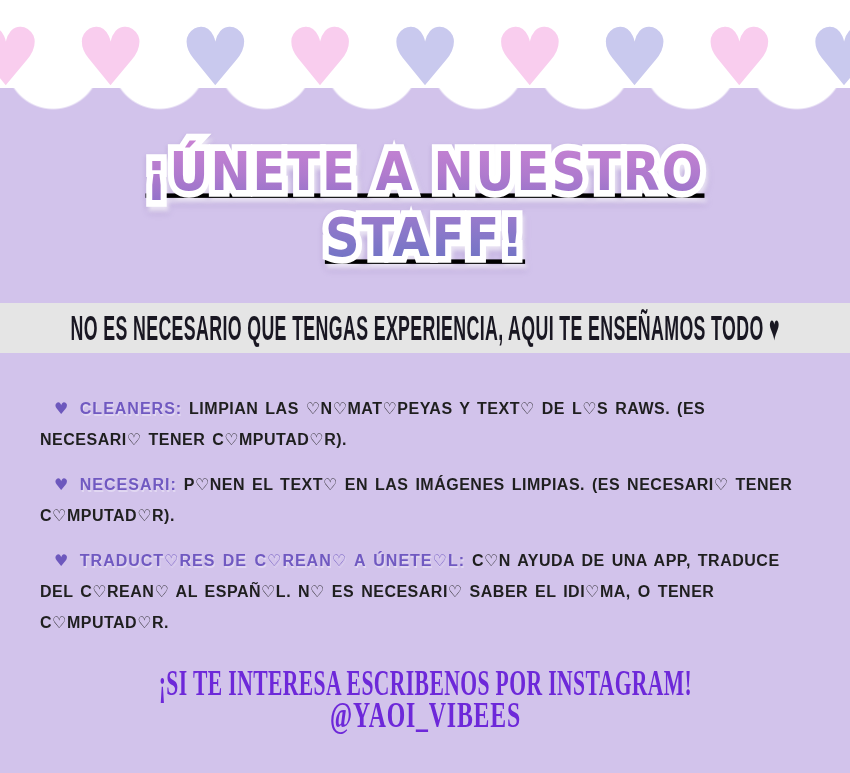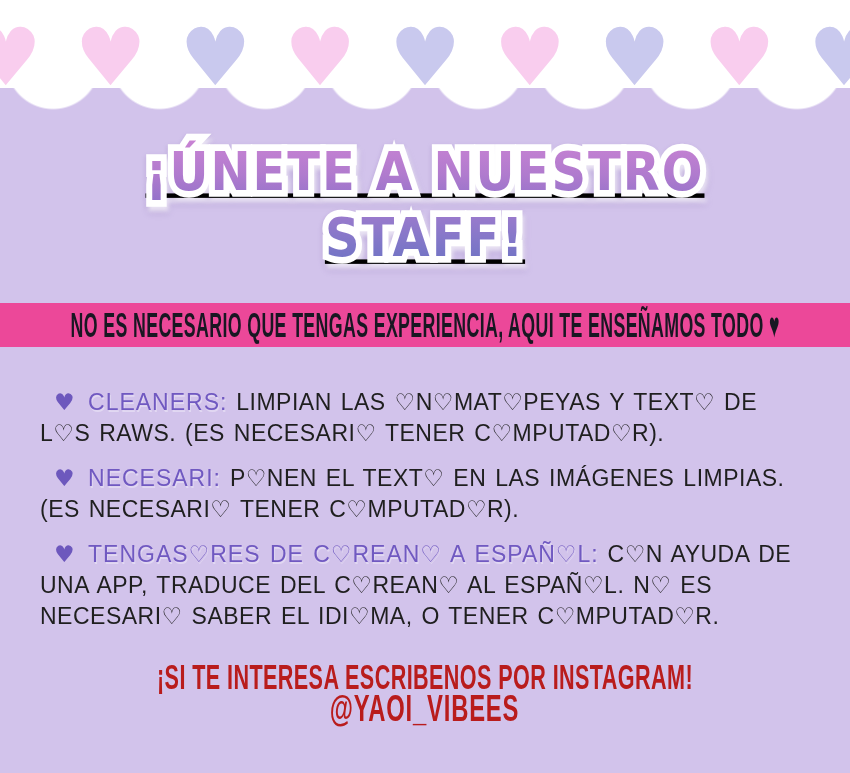--- a/index.html
+++ b/index.html
@@ -61,63 +61,64 @@
     display:flex;align-items:center;
     -webkit-background-clip:text;background-clip:text;
     color:transparent;
   }
   .fill1{background-image:linear-gradient(180deg,#cd84d4 0%,#b07bce 55%,#8d70c9 100%);}
   .fill2{background-image:linear-gradient(180deg,#a87ccf 0%,#8678c9 50%,#6571c2 100%);}
 
   
   .subtitle-band{
     margin-top:33px;
-    height:44px;
-    background:#ec4899;
+    height:50px;
+    background:#e5e5e5;
     display:flex;align-items:center;justify-content:center;
   }
   .subtitle-text{
     white-space:nowrap;
     font-weight:bold;
     font-size:24px;letter-spacing:0.5px;
     color:#191722;
     transform:scale(0.74,1.45);
   }
 
   
   .roles{
     margin-top:40px;
     padding:0 40px;
     color:#1f1f1f;
   }
   .role{
     margin:0 0 14px 0;
-    font-weight:normal;
-    font-size:23px;line-height:31px;
+    font-weight:bold;
+    font-size:16px;line-height:31px;
     letter-spacing:0.5px;word-spacing:2px;
     text-indent:14px;
   }
   .role .bullet{
     color:#6d58bd;
     font-family:"DejaVu Sans",sans-serif;
     margin-right:4px;
   }
   .role .role-label{
     color:#7059c1;
     letter-spacing:1px;
     text-shadow:1px 2px 0 rgba(255,255,255,0.35);
   }
   .role .role-desc{color:#1f1f1f;}
 
   
   .footer{
     margin-top:30px;
     display:flex;flex-direction:column;align-items:center;
-    color:#b91c1c;
+    color:#6d28d9;
     font-weight:bold;
+    font-family:Liberation Serif, serif;
   }
   .footer-line1{
     height:30px;display:flex;align-items:center;
     white-space:nowrap;
     font-size:27px;letter-spacing:0.5px;
     transform:scale(0.80,1.30);
   }
   .footer-line2{
     height:32px;display:flex;align-items:center;
     white-space:nowrap;
@@ -167,21 +168,21 @@
       <span class="role-label">CLEANERS:</span>
       <span class="role-desc">LIMPIAN LAS ♡N♡MAT♡PEYAS Y TEXT♡ DE L♡S RAWS. (ES NECESARI♡ TENER C♡MPUTAD♡R).</span>
     </p>
     <p class="role">
       <span class="bullet">♥</span>
       <span class="role-label">NECESARI:</span>
       <span class="role-desc">P♡NEN EL TEXT♡ EN LAS IMÁGENES LIMPIAS. (ES NECESARI♡ TENER C♡MPUTAD♡R).</span>
     </p>
     <p class="role">
       <span class="bullet">♥</span>
-      <span class="role-label">TENGAS♡RES DE C♡REAN♡ A ESPAÑ♡L:</span>
+      <span class="role-label">TRADUCT♡RES DE C♡REAN♡ A ÚNETE♡L:</span>
       <span class="role-desc">C♡N AYUDA DE UNA APP, TRADUCE DEL C♡REAN♡ AL ESPAÑ♡L. N♡ ES NECESARI♡ SABER EL IDI♡MA, O TENER C♡MPUTAD♡R.</span>
     </p>
   </div>
 
   <div class="footer">
     <div class="footer-line1">¡SI TE INTERESA ESCRIBENOS POR INSTAGRAM!</div>
     <div class="footer-line2">@YAOI_VIBEES</div>
   </div>
 
 </div>

